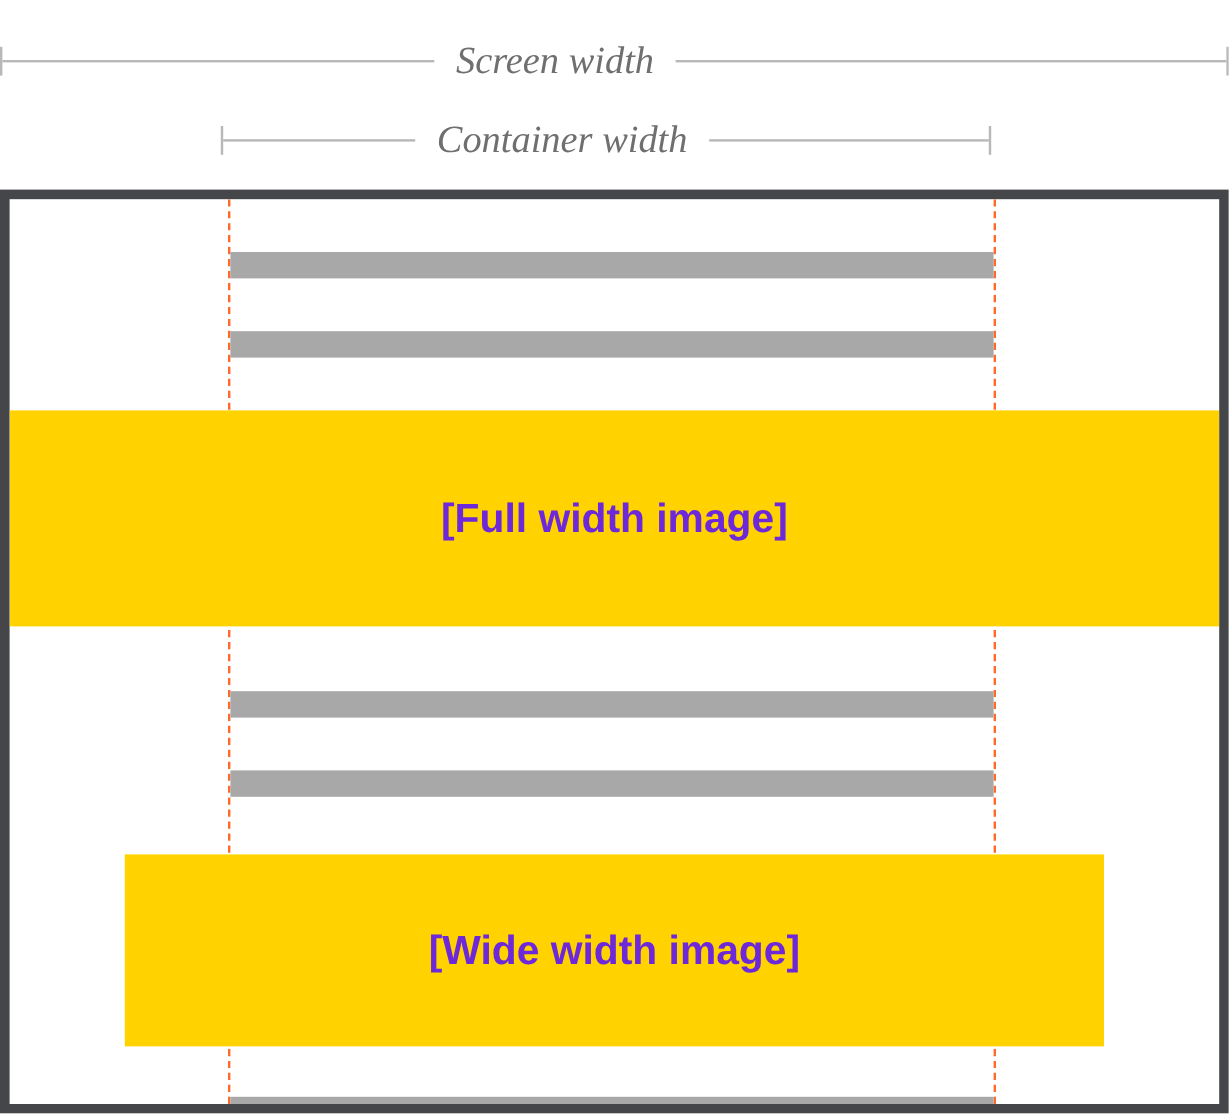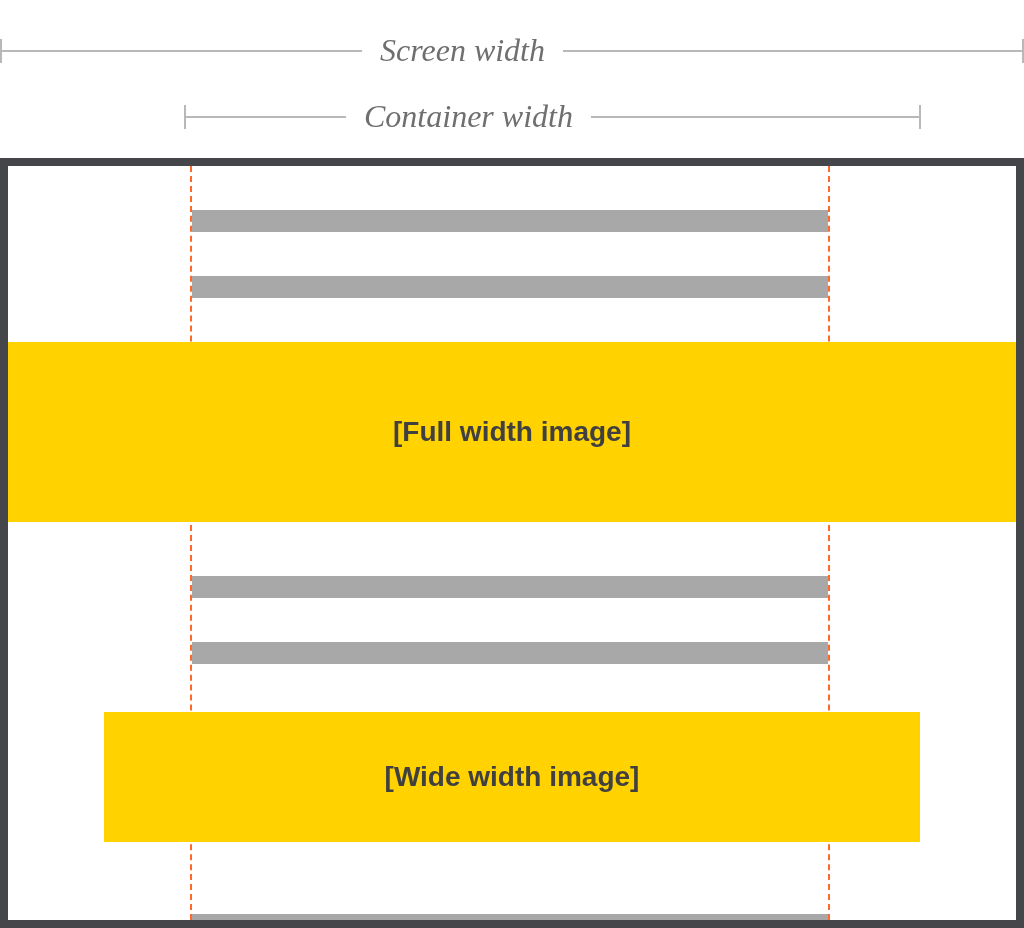--- a/index.html
+++ b/index.html
@@ -48,40 +48,40 @@
   .block {
     position: absolute;
     background: #ffd200;
     display: flex;
     align-items: center;
     justify-content: center;
   }
   .block-label {
     font-family: -apple-system, BlinkMacSystemFont, "Segoe UI", Arial, sans-serif;
     font-weight: 800;
-    font-size: 28px;
-    color: #404040;
+    font-size: 34px;
+    color: #6d28d9;
   }
   .full-width { left: 0; right: 0; }
   .wide-width { left: 96px; right: 96px; }
 </style>
 </head>
 <body>
 
 <div class="stage">
 
   <div class="dim" style="left:0; right:0; top:32px;">
     <div class="dim-cap"></div>
     <div class="dim-line" style="width:360px;"></div>
     <span class="dim-label">Screen width</span>
     <div class="dim-line" style="flex:1;"></div>
     <div class="dim-cap"></div>
   </div>
 
-  <div class="dim" style="left:184px; width:737px; top:98px;">
+  <div class="dim" style="left:184px; width:642px; top:98px;">
     <div class="dim-cap"></div>
     <div class="dim-line" style="width:160px;"></div>
     <span class="dim-label">Container width</span>
     <div class="dim-line" style="flex:1;"></div>
     <div class="dim-cap"></div>
   </div>
 
   <div class="browser">
 
     <div class="guide guide-left"></div>
@@ -90,21 +90,21 @@
     <div class="col text-bar" style="top:44px;"></div>
     <div class="col text-bar" style="top:110px;"></div>
 
     <div class="block full-width" style="top:176px; height:180px;">
       <span class="block-label">[Full width image]</span>
     </div>
 
     <div class="col text-bar" style="top:410px;"></div>
     <div class="col text-bar" style="top:476px;"></div>
 
-    <div class="block wide-width" style="top:546px; height:130px;">
+    <div class="block wide-width" style="top:546px; height:160px;">
       <span class="block-label">[Wide width image]</span>
     </div>
 
     <div class="col text-bar" style="top:748px;"></div>
 
   </div>
 
 </div>
 
 </body></html>

